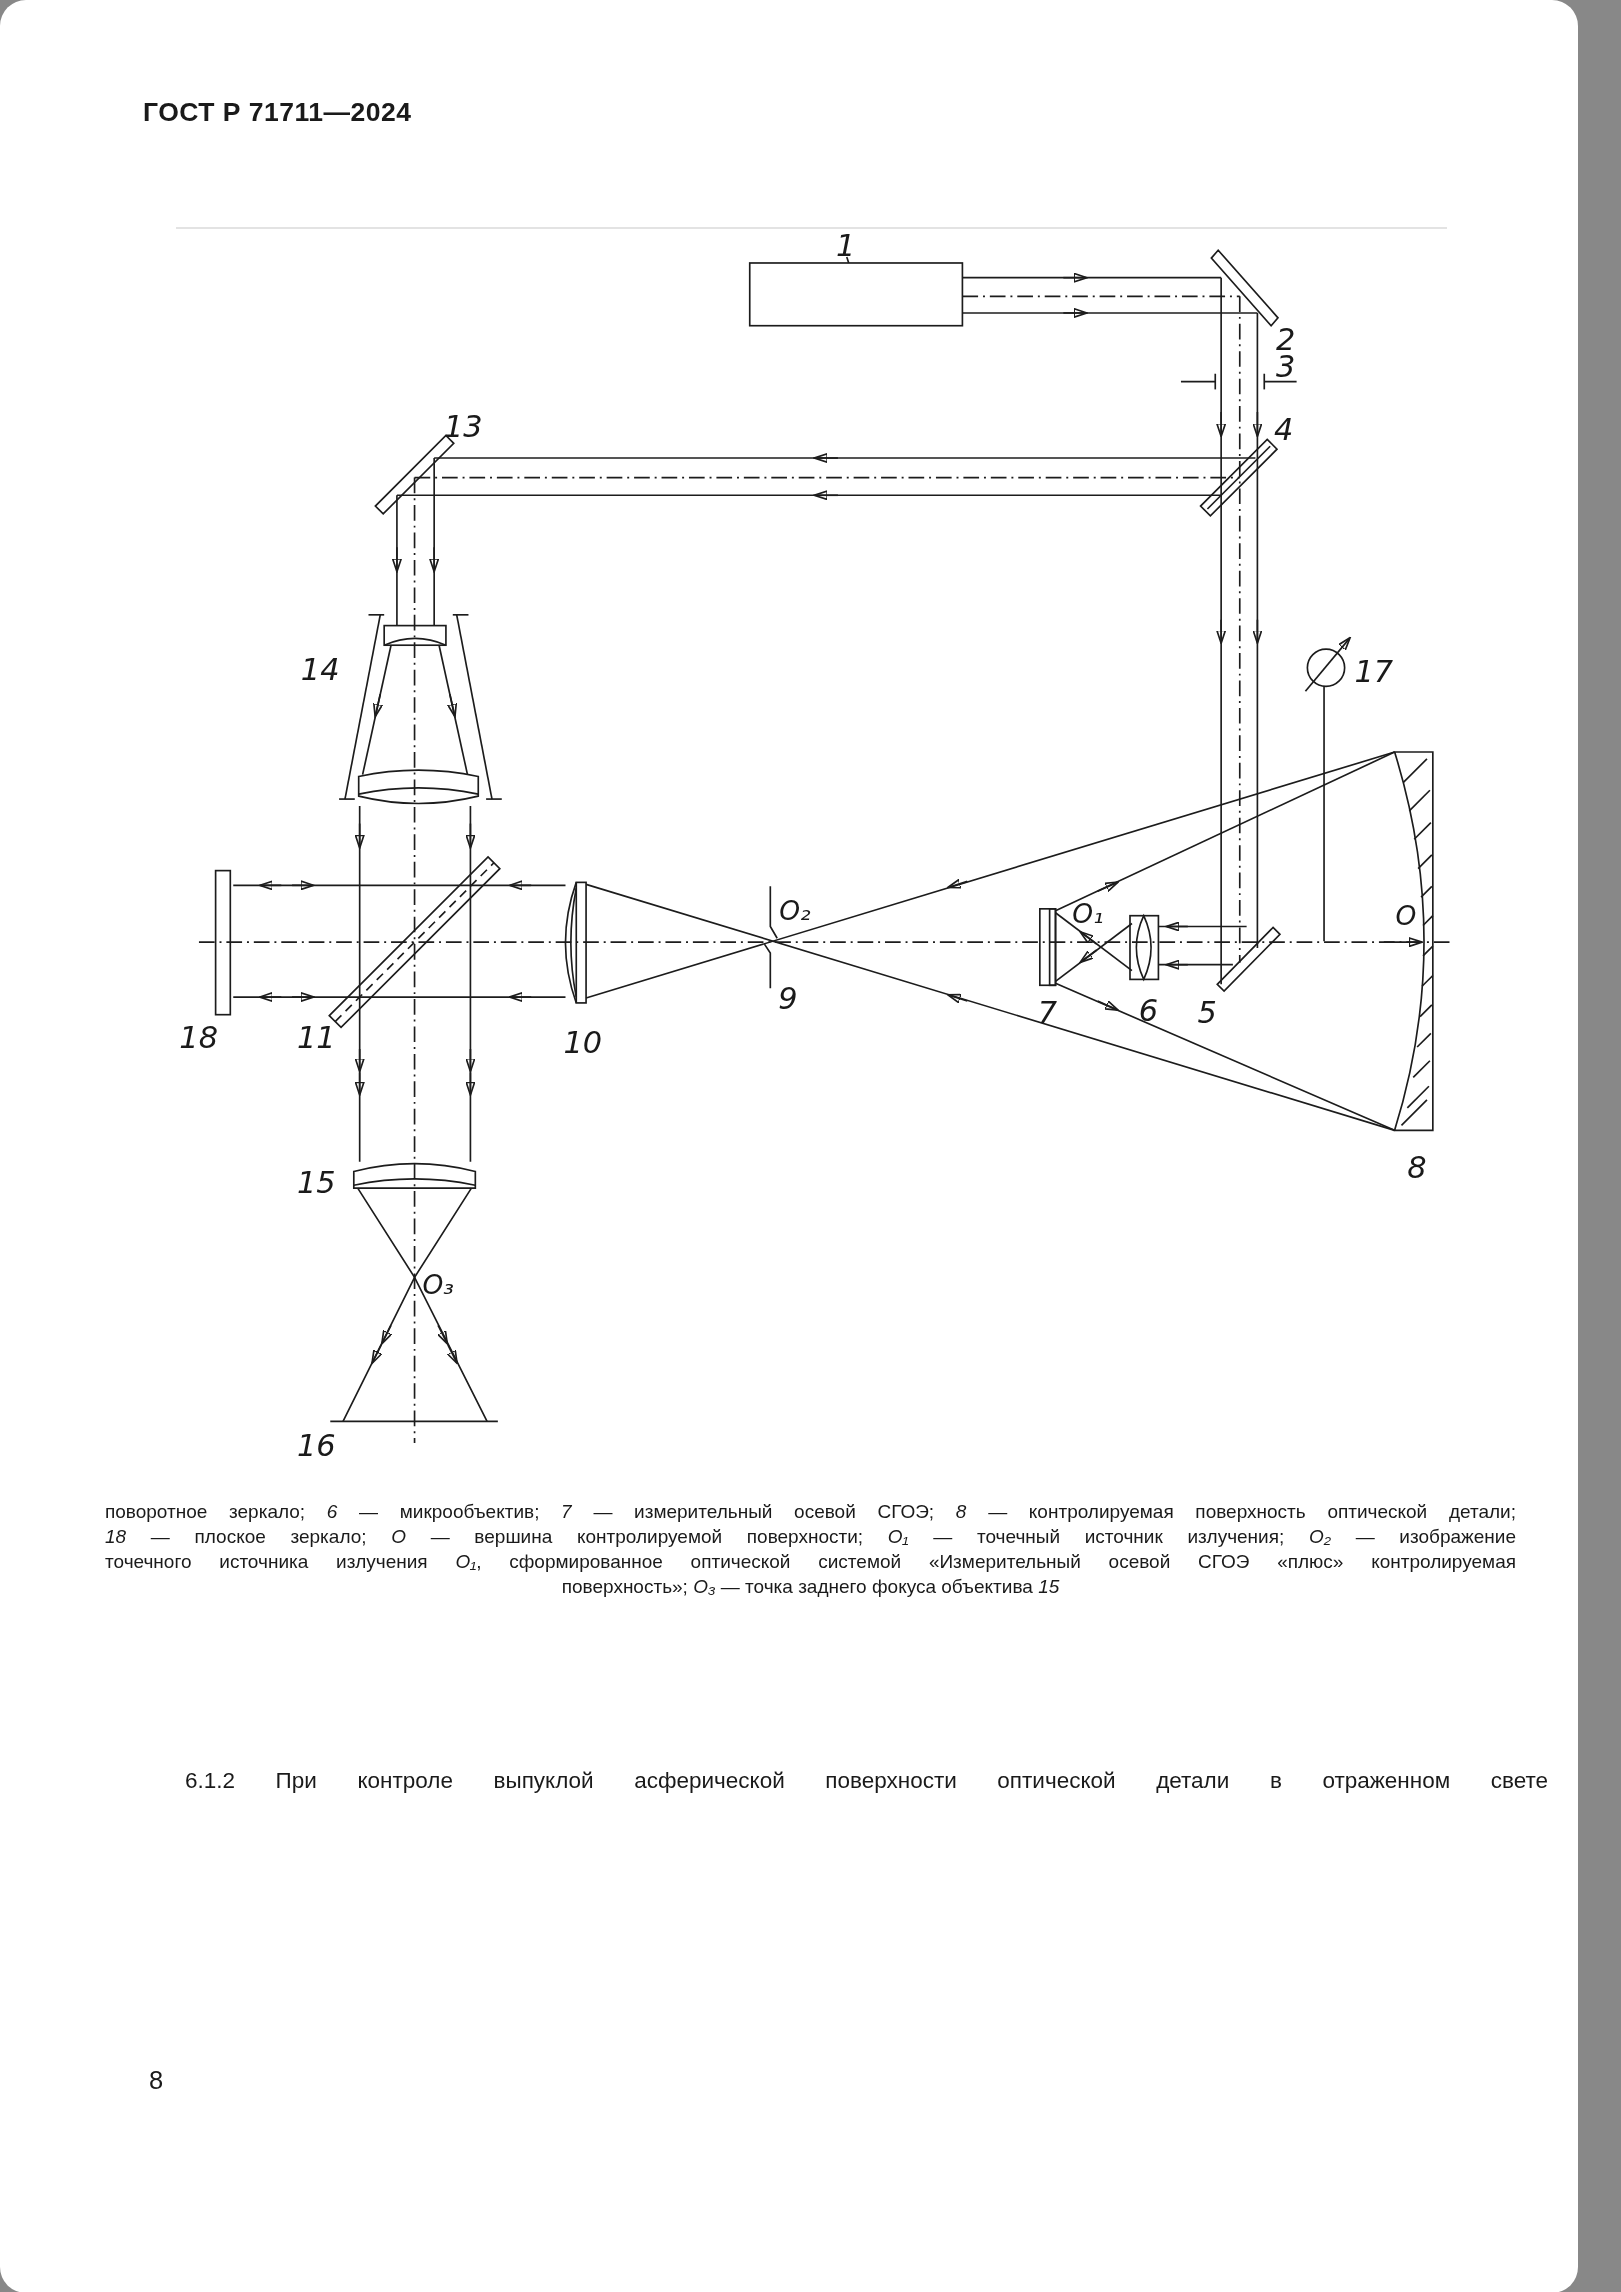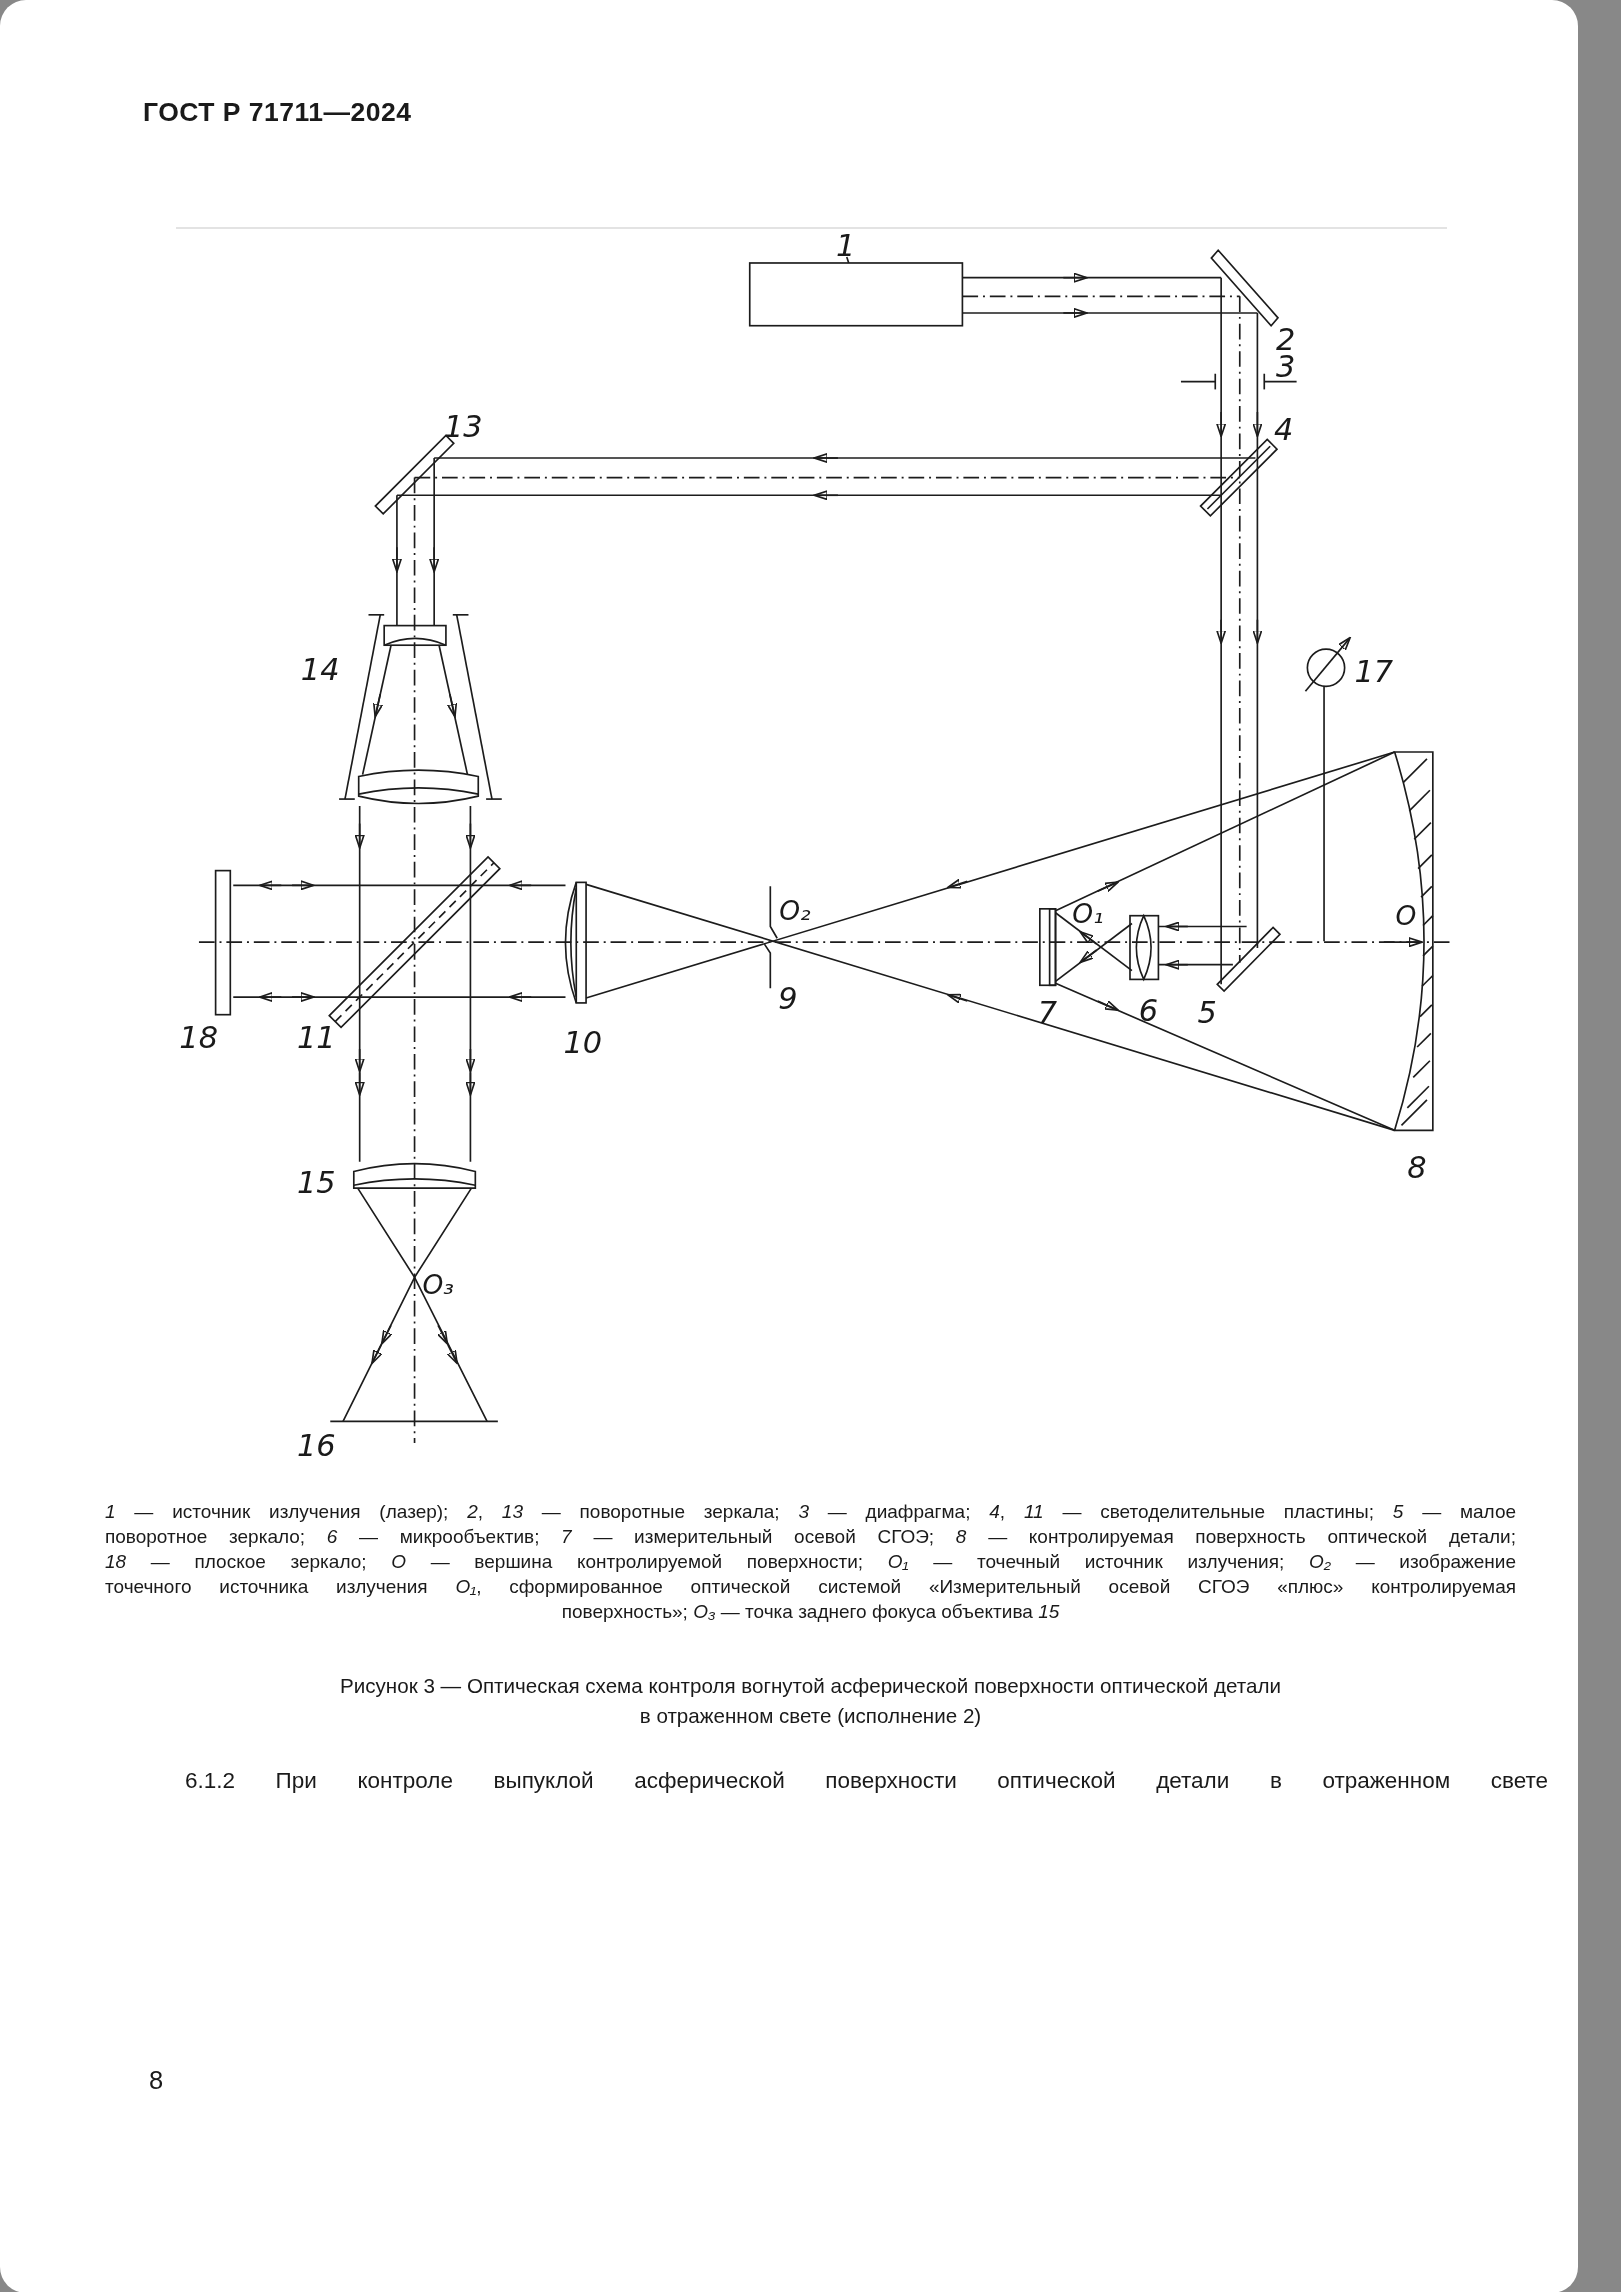--- a/index.html
+++ b/index.html
@@ -256,31 +256,26 @@
       <text class="num" x="1382" y="696">17</text>
       <text class="num" x="183" y="1069">18</text>
       <text class="pt" x="1424" y="944">O</text>
       <text class="pt" x="1094" y="941">O₁</text>
       <text class="pt" x="795" y="938">O₂</text>
       <text class="pt" x="431" y="1320">O₃</text>
     </g>
   </svg>
 
   <div class="legend">
-    <div class="legend-line refs-i"><i>1</i> — источник излучения (лазер); <i>2</i>, <i>13</i> — поворотные зеркала; <i>3</i> — диафрагма; <i>4</i>, <i>11</i> — светоделительные пластины; <i>5</i> — малое</div>
     <div class="legend-line refs-i">поворотное зеркало; <i>6</i> — микрообъектив; <i>7</i> — измерительный осевой СГОЭ; <i>8</i> — контролируемая поверхность оптической детали;</div>
     <div class="legend-line refs-i"><i>18</i> — плоское зеркало; <i>O</i> — вершина контролируемой поверхности; <i>O₁</i> — точечный источник излучения; <i>O₂</i> — изображение</div>
     <div class="legend-line refs-i">точечного источника излучения <i>O₁</i>, сформированное оптической системой «Измерительный осевой СГОЭ «плюс» контролируемая</div>
     <div class="legend-line refs-i center">поверхность»; <i>O₃</i> — точка заднего фокуса объектива <i>15</i></div>
   </div>
 
-  <div class="caption">
-    <div>Рисунок 3 — Оптическая схема контроля вогнутой асферической поверхности оптической детали</div>
-    <div>в отраженном свете (исполнение 2)</div>
-  </div>
 
   <div class="body-text">
     <div class="body-line1">6.1.2 При контроле выпуклой асферической поверхности оптической детали в отраженном свете</div>
   </div>
 
   <div class="page-number">8</div>
 
 </div>
 
 

